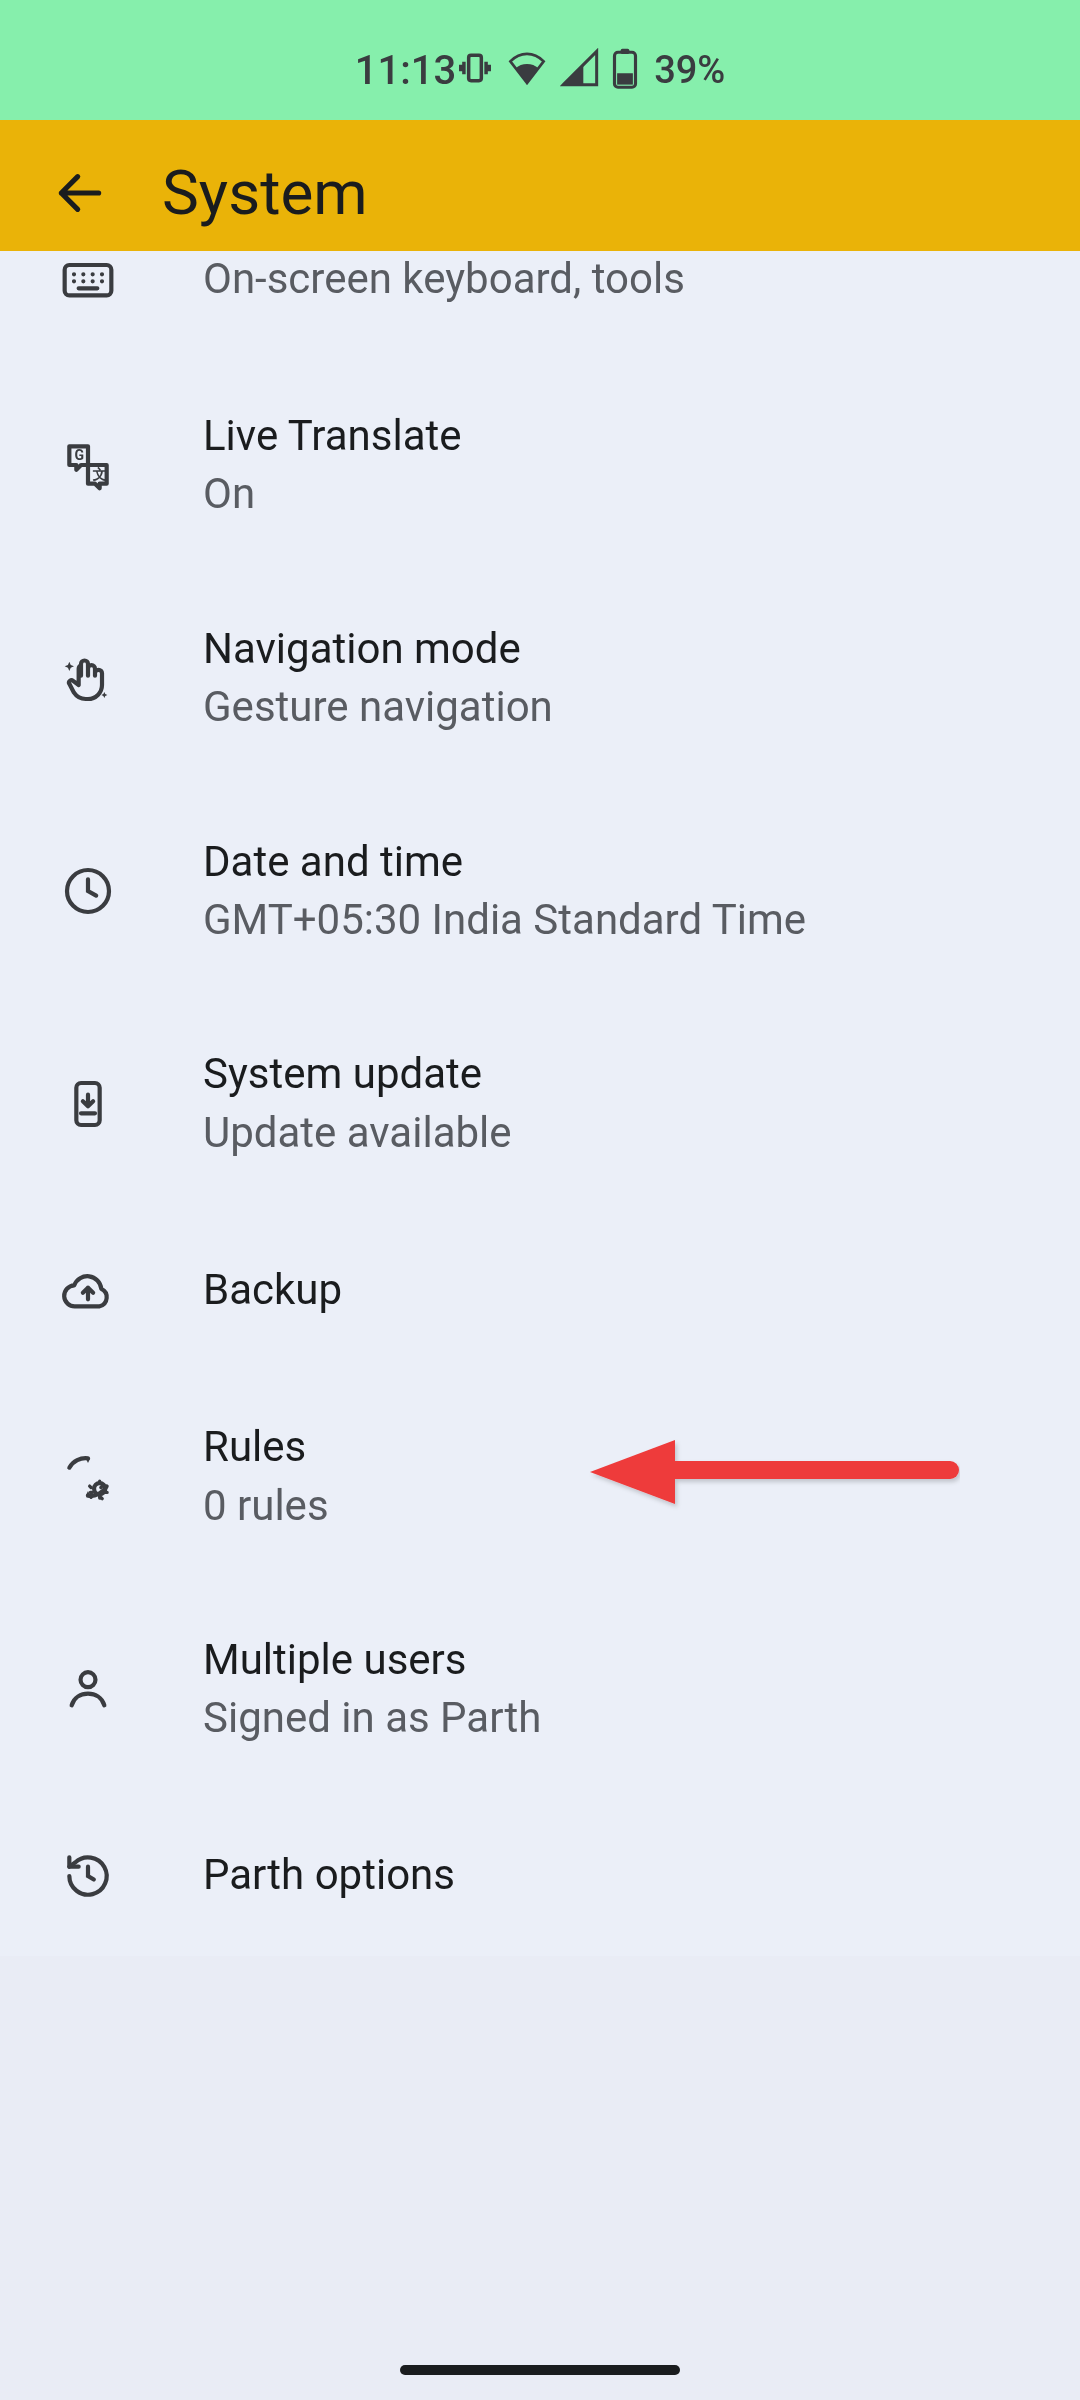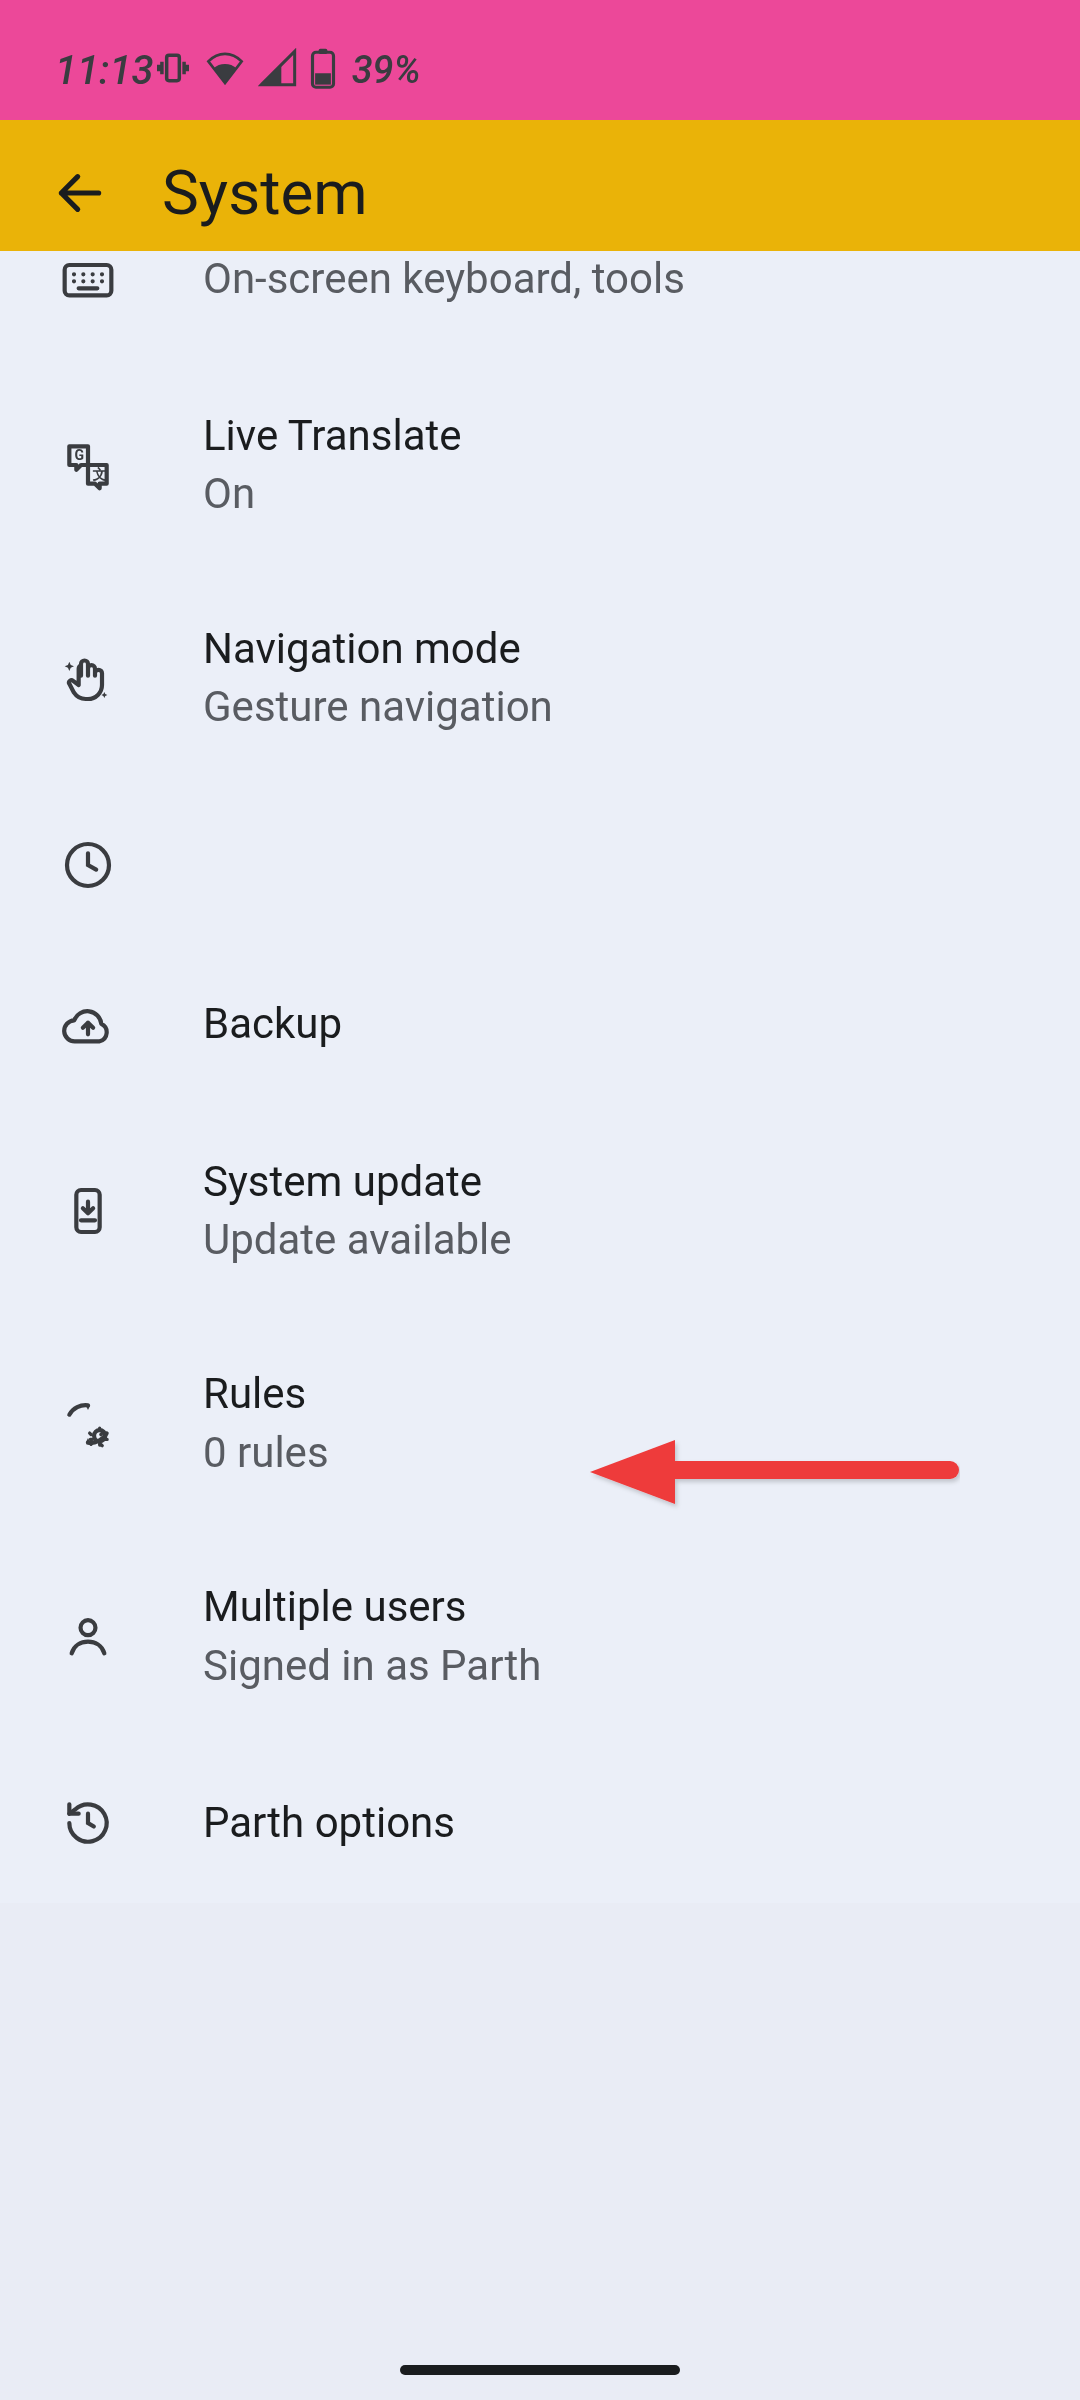--- a/index.html
+++ b/index.html
@@ -6,26 +6,25 @@
   html, body { width: 1080px; height: 2400px; overflow: hidden; }
   body {
     font-family: 'Roboto', -apple-system, BlinkMacSystemFont, 'Segoe UI', sans-serif;
     background: #e9ecf5;
     color: #1a1c1e;
   }
 
   
   .status-bar {
     display: flex;
-    justify-content: flex-start;
+    justify-content: center;
     align-items: center;
     padding: 40px 55px 20px 55px;
     height: 120px;
-    background: #ec4899;
-    font-style: italic;
+    background: #86efac;
   }
   .status-time { font-size: 40px; font-weight: 500; color: #3a3c40; }
   .status-right { display: flex; align-items: center; gap: 12px; }
   .status-icon { color: #3a3c40; }
   .battery-pct { font-size: 38px; font-weight: 500; color: #3a3c40; margin-left: 4px; }
 
   
   .app-bar {
     display: flex;
     align-items: center;
@@ -169,44 +168,48 @@
   </div>
 
 
   <div class="item">
     <div class="icon-slot">
       <svg viewBox="0 0 24 24" fill="none" stroke="#3a3c40" stroke-width="1.8">
         <circle cx="12" cy="12" r="9"></circle>
         <path d="M12 7v5l3.5 2" stroke-linecap="round"></path>
       </svg>
     </div>
+    <div class="text-slot">
+      <div class="title">Date and time</div>
+      <div class="subtitle">GMT+05:30 India Standard Time</div>
+    </div>
+  </div>
+
+  <div class="item">
+    <div class="icon-slot">
+      <svg viewBox="0 0 24 24" fill="none" stroke="#3a3c40" stroke-width="1.8">
+        <rect x="7" y="3" width="10" height="18" rx="2"></rect>
+        <path d="M12 8v5m0 0l-2.2-2.2M12 13l2.2-2.2M9 16h6" stroke-linecap="round" stroke-linejoin="round"></path>
+      </svg>
+    </div>
+    <div class="text-slot">
+      <div class="title">System update</div>
+      <div class="subtitle">Update available</div>
+    </div>
   </div>
 
   <div class="item">
     <div class="icon-slot">
       <svg viewBox="0 0 24 24" fill="none" stroke="#3a3c40" stroke-width="1.8">
         <path d="M6.5 19a4.5 4.5 0 0 1-.4-9 6 6 0 0 1 11.6 1.5A4 4 0 0 1 17 19z" stroke-linejoin="round"></path>
         <path d="M12 16v-5m0 0l-2.2 2.2M12 11l2.2 2.2" stroke-linecap="round" stroke-linejoin="round"></path>
       </svg>
     </div>
     <div class="text-slot">
       <div class="title">Backup</div>
-    </div>
-  </div>
-
-  <div class="item">
-    <div class="icon-slot">
-      <svg viewBox="0 0 24 24" fill="none" stroke="#3a3c40" stroke-width="1.8">
-        <rect x="7" y="3" width="10" height="18" rx="2"></rect>
-        <path d="M12 8v5m0 0l-2.2-2.2M12 13l2.2-2.2M9 16h6" stroke-linecap="round" stroke-linejoin="round"></path>
-      </svg>
-    </div>
-    <div class="text-slot">
-      <div class="title">System update</div>
-      <div class="subtitle">Update available</div>
     </div>
   </div>
 
   <div class="item">
     <div class="icon-slot">
       <svg viewBox="0 0 24 24" fill="none" stroke="#3a3c40" stroke-width="1.8">
         <path d="M4 8a8 8 0 0 1 8-4 M20 16a8 8 0 0 1-8 4" stroke-linecap="round"></path>
         <path d="M11 4l2 0l-1 2zM13 20l-2 0l1-2z" fill="#3a3c40" stroke="none"></path>
         <circle cx="17" cy="17" r="2.4"></circle>
         <path d="M17 14.6v-.8m0 6.4v.8m2.4-2.4h.8m-6.4 0h-.8m4.5-2.1l.6-.6m-4.2 4.2l-.6.6m4.2 0l.6.6m-4.8-4.8l-.6-.6" stroke-linecap="round" stroke-width="1.4"></path>

